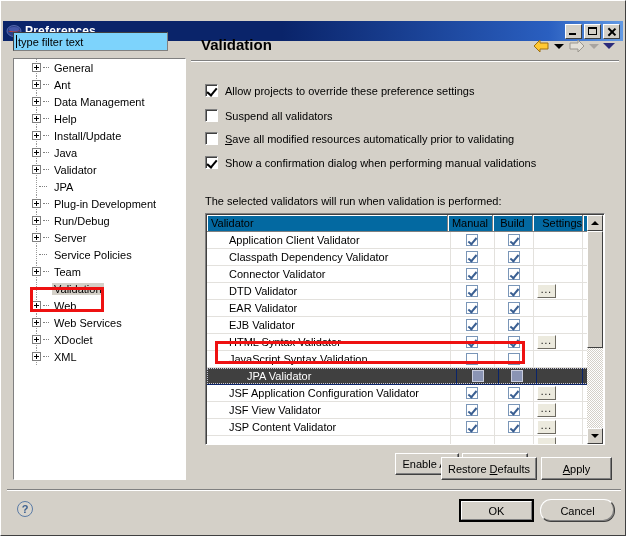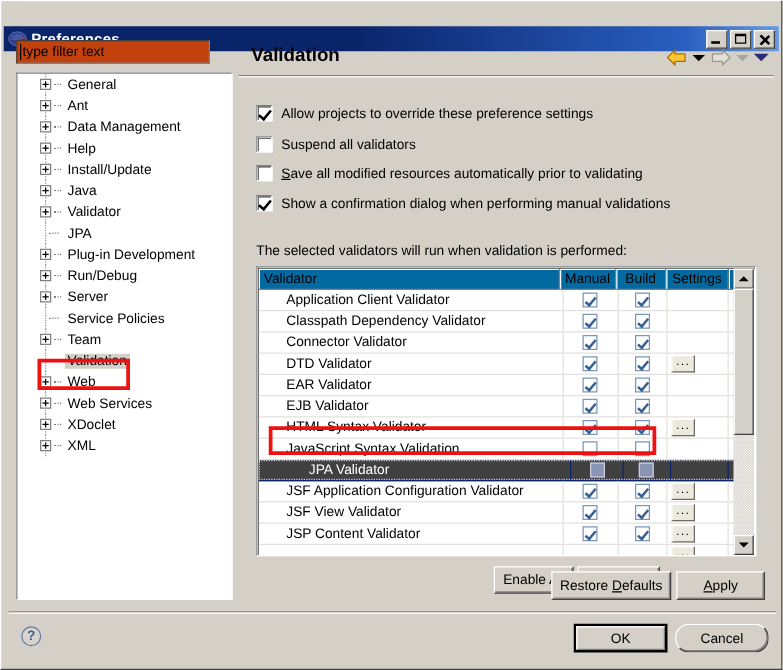--- a/index.html
+++ b/index.html
@@ -51,21 +51,21 @@
   .wb-close i { left: 7px; top: 2px; width: 1.5px; height: 10px; background: #000; }
   .wb-close i.a { transform: rotate(45deg); }
   .wb-close i.b { transform: rotate(-45deg); }
 
   
   #leftpanel {
     position: absolute; left: 7px; top: 27px; width: 178px; height: 458px;
   }
   #filterbox {
     position: absolute; left: 5px; top: 4px; width: 155px; height: 19px;
-    background: #c2410c;
+    background: #7dd3fc;
     border: 1px solid #404040;
     border-right-color: #808080; border-bottom-color: #808080;
     display: flex; align-items: center;
   }
   #filterbox .caret {
     width: 1px; height: 13px; background: #000; margin-left: 2px;
   }
   #filterbox .ftext {
     color: #000; font-size: 11px; padding-left: 1px;
   }
@@ -177,21 +177,21 @@
   .th {
     height: 17px; line-height: 16px; font-size: 11px; color: #000;
     border-right: 1px solid #808080; border-bottom: 1px solid #808080;
     background: #0369a1; padding-left: 4px;
     box-shadow: inset 1px 1px 0 #fff;
     overflow: hidden; white-space: nowrap;
   }
   .th.c-name { width: 241px; }
   .th.c-manual { width: 45px; text-align: center; padding-left: 0; }
   .th.c-build { width: 40px; text-align: center; padding-left: 0; }
-  .th.c-settings { width: 50px; text-align: center; padding-left: 0; }
+  .th.c-settings { width: 50px; text-align: right; padding-left: 0; }
   .th.c-pad { width: 5px; }
 
   .trow { display: flex; height: 17px; border-bottom: 1px solid #e3e1dd; position: relative; }
   .td { height: 16px; display: flex; align-items: center; overflow: hidden; }
   .td.c-name { width: 248px; padding-left: 22px; font-size: 11px; color: #000; white-space: nowrap; border-right: 1px solid #e3e1dd; }
   .td.c-manual { width: 45px; justify-content: center; border-right: 1px solid #e3e1dd; }
   .td.c-build { width: 40px; justify-content: center; border-right: 1px solid #e3e1dd; }
   .td.c-settings { width: 50px; justify-content: flex-start; padding-left: 3px; border-right: 1px solid #e3e1dd; }
   .td.c-pad { width: 5px; }
 

